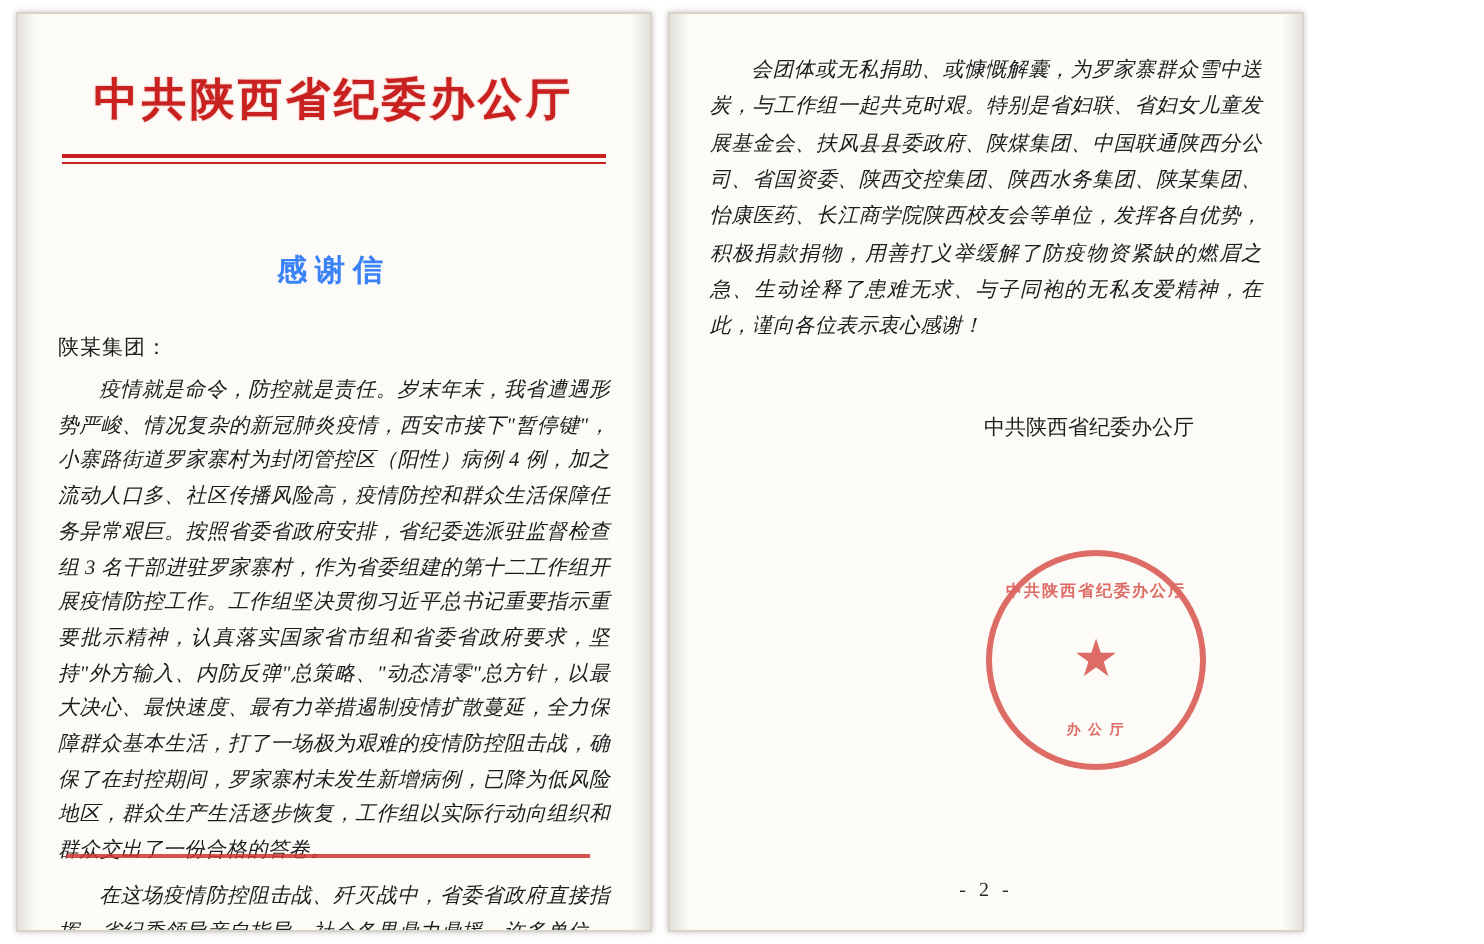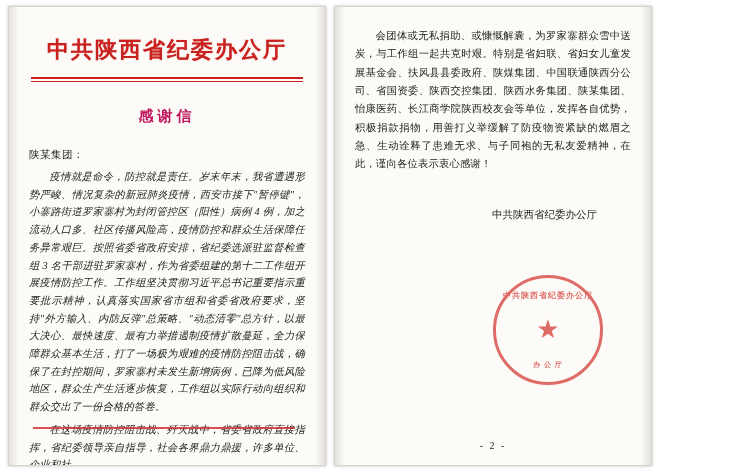--- a/index.html
+++ b/index.html
@@ -56,23 +56,23 @@
     background: #c9211f;
   }
   .letterhead-rule.thin {
     height: 1px;
     margin-top: 2px;
   }
   .doc-title {
     text-align: center;
     font-size: 15px;
     font-weight: bold;
-    color: #be185d;
+    color: #3b82f6;
     letter-spacing: 4px;
-    margin-top: 25px;
+    margin-top: 44px;
   }
   .salutation {
     margin-top: 22px;
     font-size: 10.5px;
     color: #1c1c1c;
     letter-spacing: 0.5px;
   }
   .body-text {
     margin-top: 6px;
     font-size: 10.3px;
@@ -101,20 +101,21 @@
     font-size: 10.3px;
     line-height: 1.78;
     color: #1c1c1c;
     text-align: justify;
     letter-spacing: 0.2px;
     margin-top: 6px;
   }
   .p2-text p {
     margin: 0 0 8px 0;
     text-indent: 2em;
+    font-style: italic;
   }
   .sign-block {
     margin-top: 30px;
     text-align: right;
     padding-right: 34px;
     font-size: 10.5px;
     color: #1c1c1c;
     line-height: 2.0;
     position: relative;
     z-index: 2;

